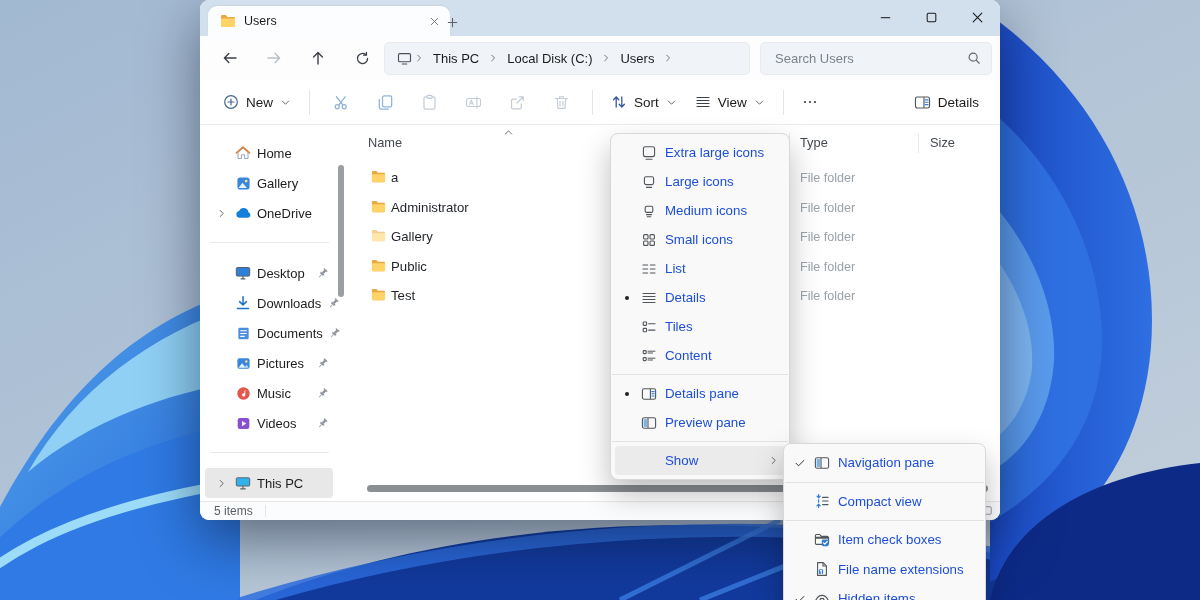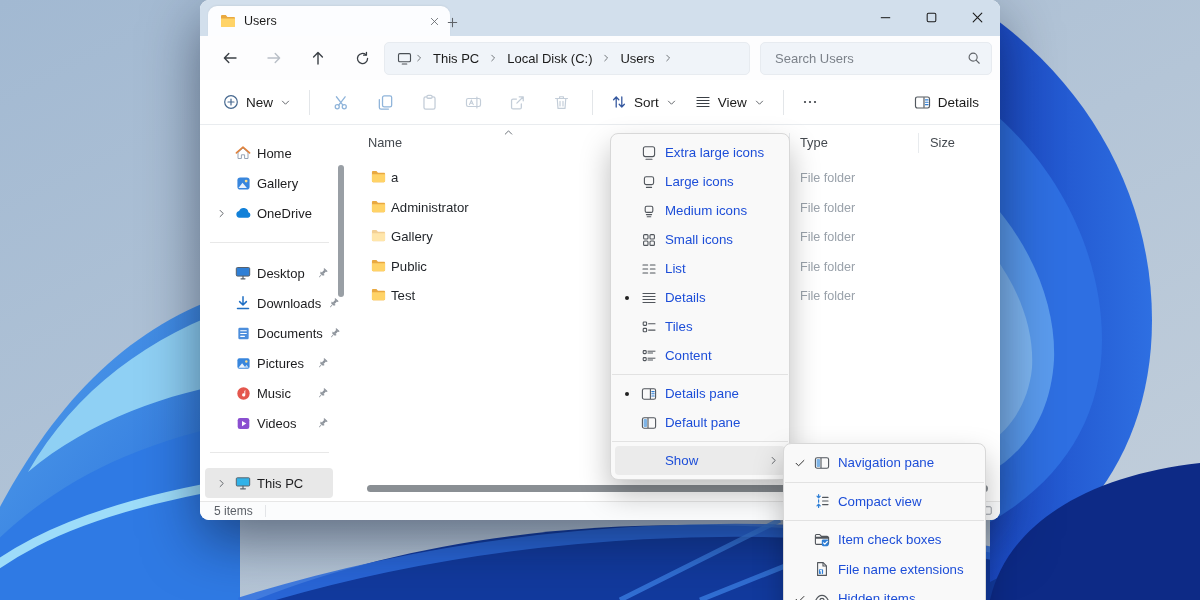--- a/index.html
+++ b/index.html
@@ -785,21 +785,21 @@
         </span>
       <span class="mlabel">Details pane</span>
     </div>
     <div class="mi">
       <span class="msel"></span>
       <span class="mico">
           <svg width="16" height="16">
             <use href="#i-pane-preview"></use>
           </svg>
         </span>
-      <span class="mlabel">Default pane</span>
+      <span class="mlabel">Preview pane</span>
     </div>
     <div class="m-sep"></div>
     <div class="mi hover">
       <span class="msel"></span>
       <span class="mico"></span>
       <span class="mlabel">Show</span>
       <span class="chev-mini">
           <svg width="11" height="11">
             <use href="#i-chev-r"></use>
           </svg>

